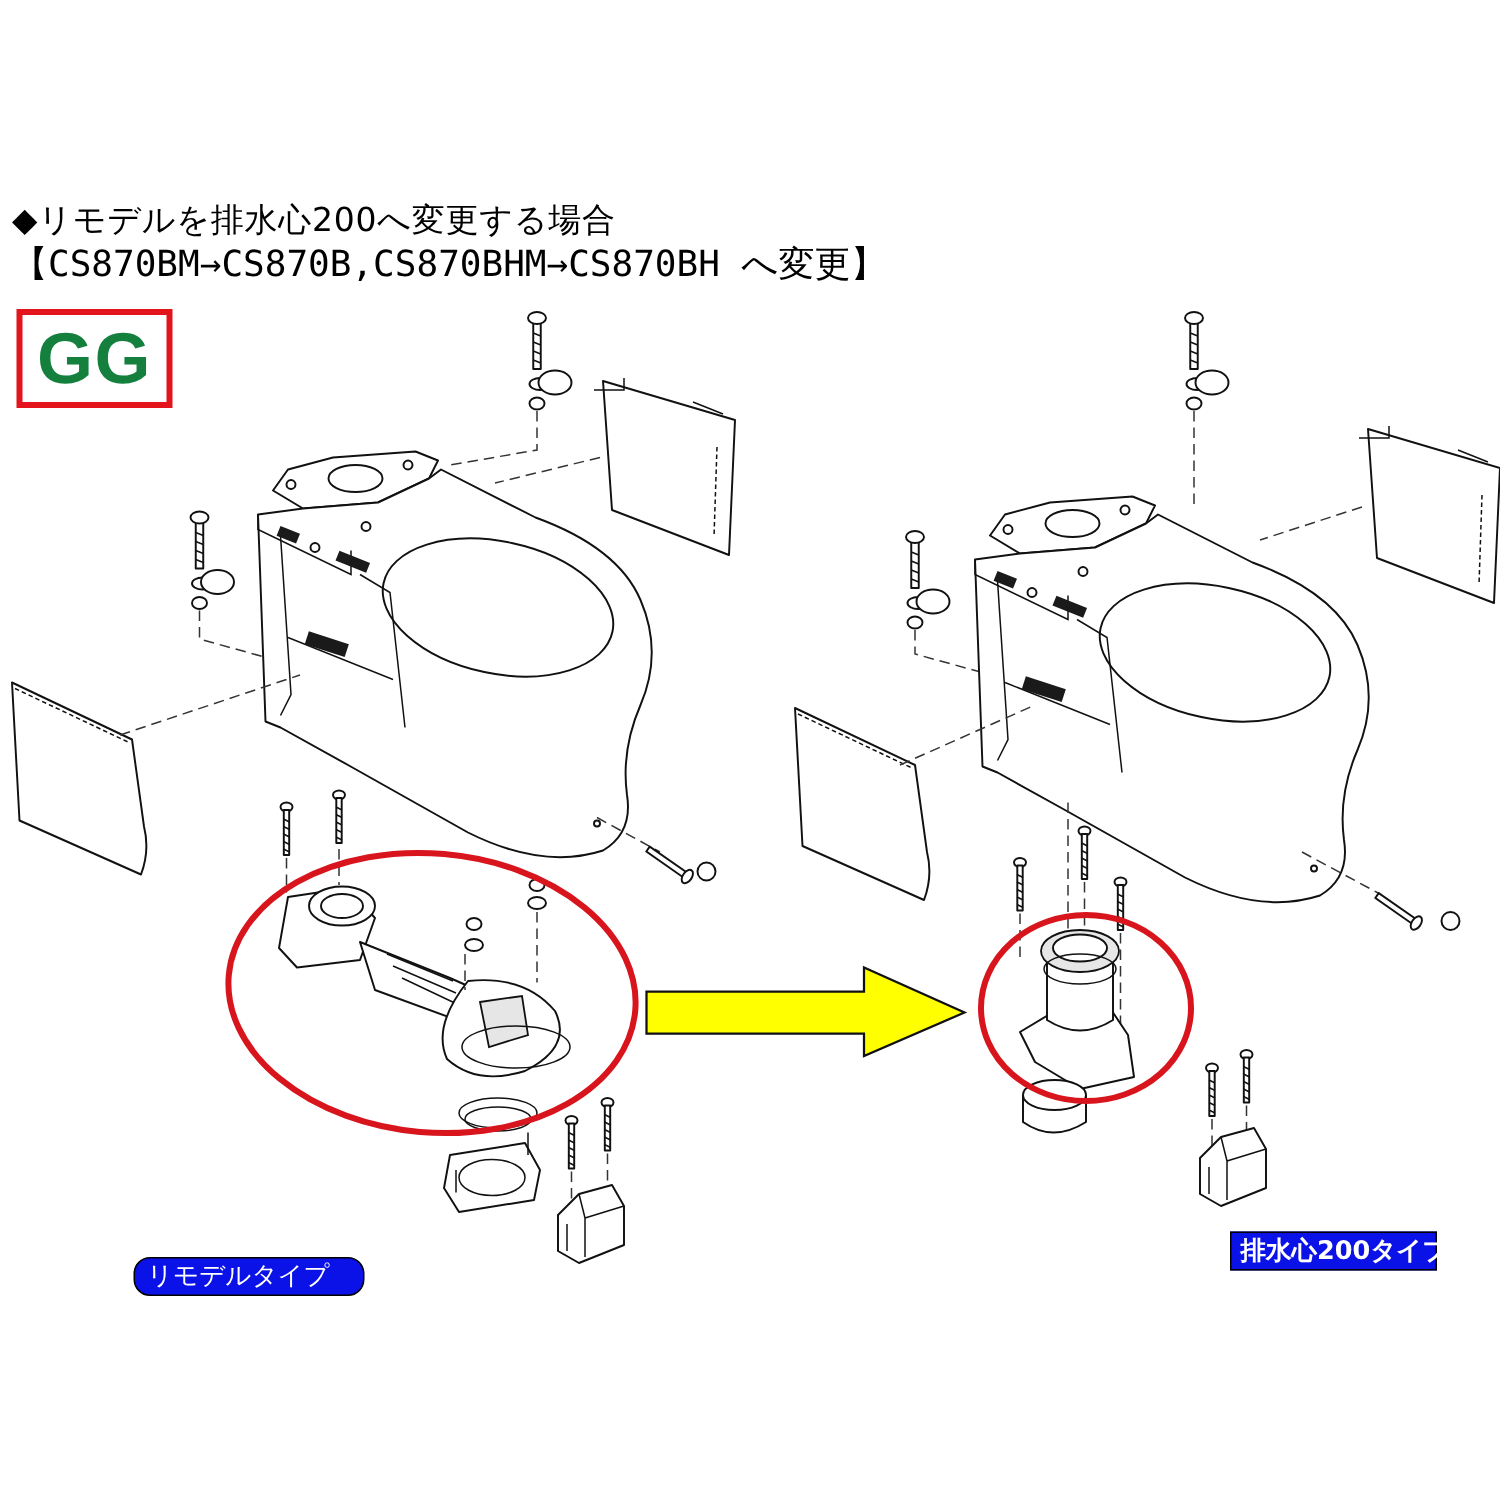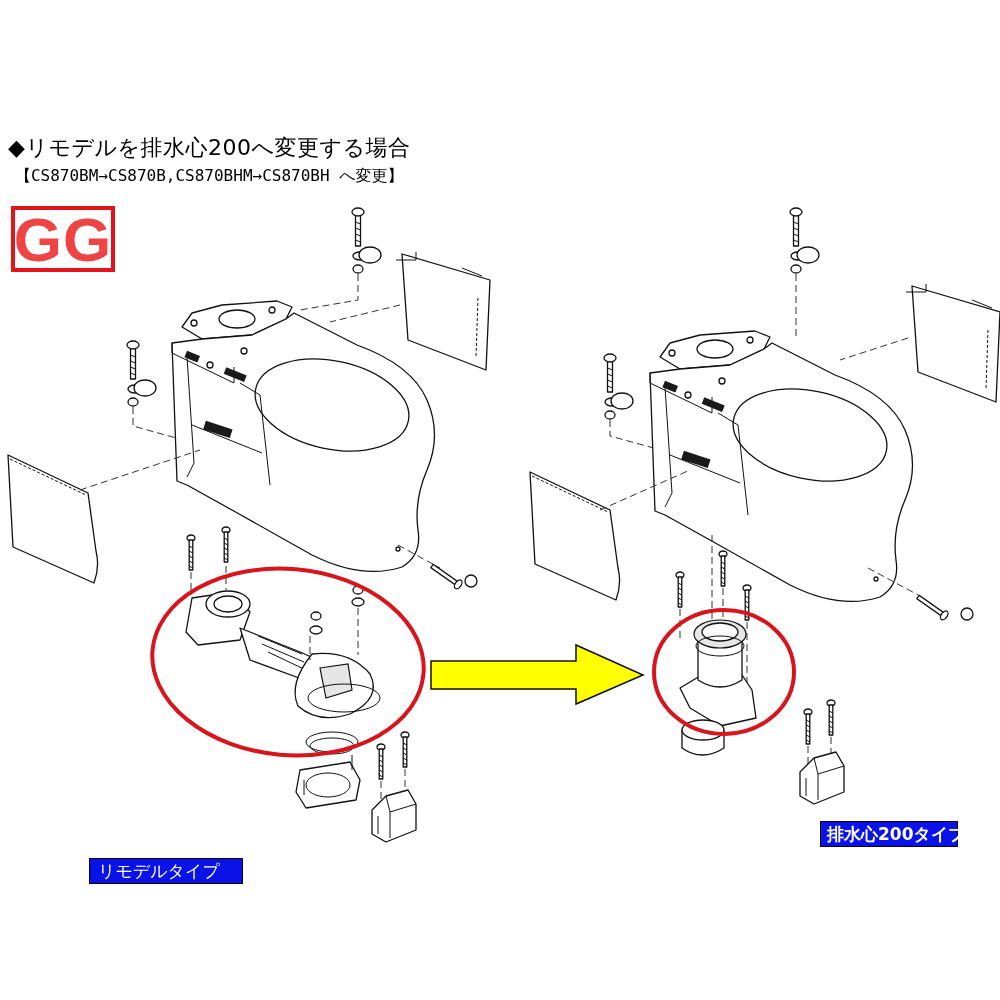--- a/index.html
+++ b/index.html
@@ -1,29 +1,29 @@
 <!DOCTYPE html>
 <html><head>
   <meta charset="utf-8">
   <style>
     html, body { margin: 0; padding: 0; background: #ffffff; }
     body { width: 1000px; height: 1000px; position: relative; overflow: hidden;
            font-family: "DejaVu Sans", "Liberation Sans", sans-serif; color: #000; }
     .heading { position: absolute; left: 8px; top: 134px; font-size: 22px; line-height: 28px;
-               font-weight: normal; letter-spacing: 0.5px; white-space: nowrap; text-align: center; }
+               font-weight: normal; letter-spacing: 0.5px; white-space: nowrap; }
     .heading .line2 { display: block; font-family: "DejaVu Sans Mono", "Liberation Mono", monospace;
-                      font-size: 16px; letter-spacing: 0; }
+                      font-size: 24px; letter-spacing: 0; }
     .gg-box { position: absolute; left: 11px; top: 206px; width: 104px; height: 66px;
               border: 4px solid #e3141b; box-sizing: border-box; display: flex;
               align-items: center; justify-content: center; }
     .gg-box span { font-family: "Liberation Sans", "DejaVu Sans", sans-serif; font-weight: bold;
-                   font-size: 62px; letter-spacing: 1px; color: #ef4444; text-align: center; }
+                   font-size: 48px; letter-spacing: 1px; color: #15803d; text-align: center; }
     .type-label { position: absolute; background: #0a12e8; color: #fff; font-size: 17px;
                   line-height: 24px; padding: 0 8px; border: 1px solid #000; white-space: nowrap; }
-    .label-remodel { left: 89px; top: 858px; width: 136px; }
+    .label-remodel { left: 89px; top: 838px; width: 136px; border-radius: 11px; }
     .label-200 { left: 820px; top: 821px; width: 124px; padding: 0 6px; font-weight: bold; }
     svg.art { position: absolute; left: 0; top: 0; }
     .ln { fill: #fff; stroke: #111; stroke-width: 1.3; stroke-linejoin: round; }
     .ln-thin { fill: none; stroke: #111; stroke-width: 1; }
     .dash { fill: none; stroke: #333; stroke-width: 1; stroke-dasharray: 7 4; }
     .blk { fill: #1a1a1a; }
     .gray { fill: #e6e6e6; stroke: #111; stroke-width: 1.2; }
     .red-ring { fill: none; stroke: #d8141c; stroke-width: 4; }
   </style>
 </head>

